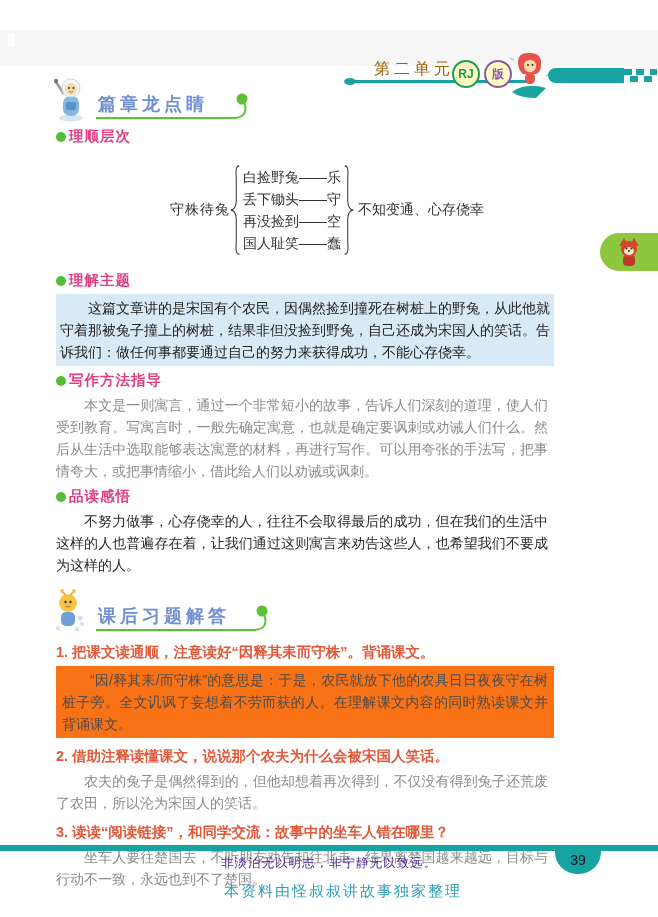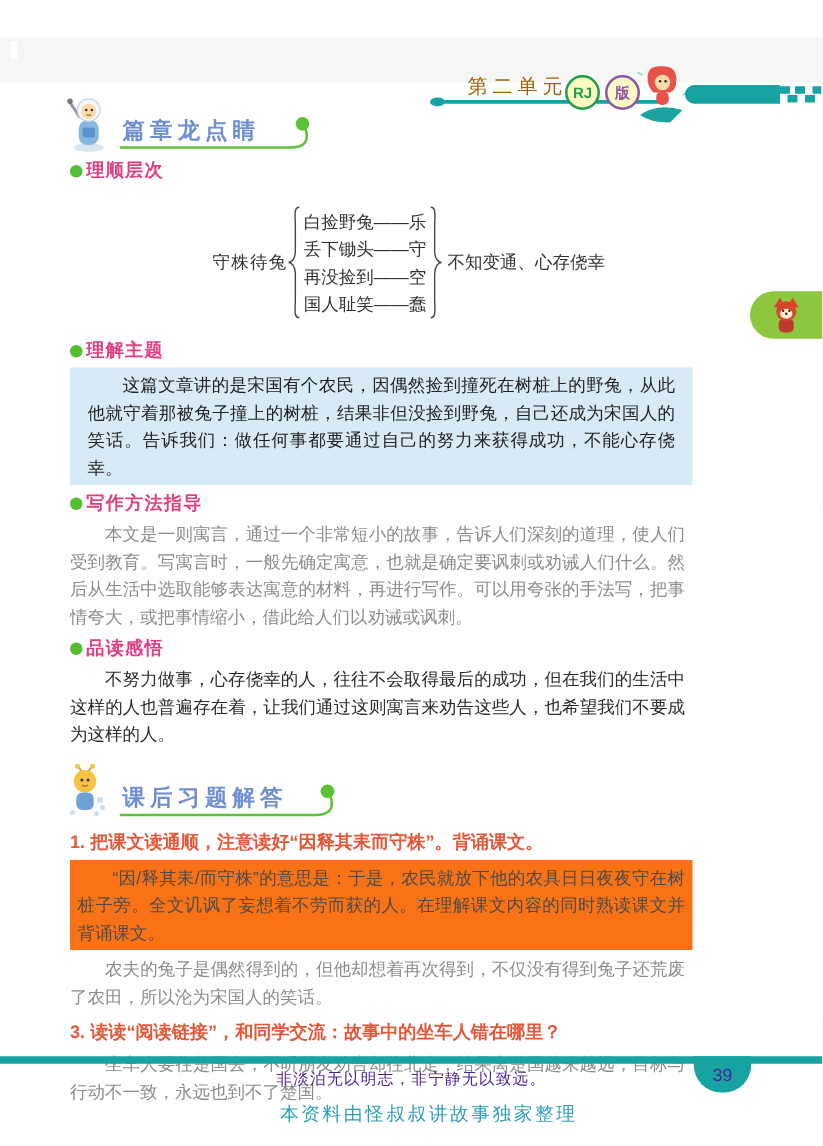--- a/index.html
+++ b/index.html
@@ -21,39 +21,39 @@
   
   .content{position:absolute;top:74px;left:0;width:584px;}
   .fancy-badge{display:flex;align-items:flex-end;margin:0 0 0 50px;height:48px;}
   .fancy-badge .txtwrap{position:relative;margin-left:4px;}
   .fancy-badge .txt{position:relative;z-index:2;font-size:18px;font-weight:bold;color:#6f8fd2;letter-spacing:4px;padding:0 8px 6px 6px;display:inline-block;}
   .fancy-badge svg.arc{position:absolute;left:0;bottom:-2px;z-index:1;}
   .sec-head{display:flex;align-items:center;margin:5px 0 0 56px;}
   .sec-head .dot{width:10px;height:10px;border-radius:50%;background:#55bd33;margin-right:3px;flex:0 0 auto;}
   .sec-head .h{font-size:14.5px;font-weight:bold;color:#e03e82;letter-spacing:1px;}
   .para{margin:4px 36px 0 56px;font-size:14px;line-height:22px;text-indent:2em;text-align:justify;}
-  .para.hl-blue{background:#d9eaf7;padding:3px 14px;margin-right:30px;color:#222;}
+  .para.hl-blue{background:#d9eaf7;padding:3px 4px;margin-right:30px;color:#222;}
   .para.hl-green{background:#f97316;padding:3px 6px;margin-right:30px;color:#4c4c4c;}
   .para.faded{color:#8c8c8c;}
   .para.dark{color:#2b2b2b;}
   
   .outline{display:flex;align-items:center;margin:8px 0 2px 170px;font-size:14px;color:#333;}
   .outline .root{font-weight:normal;letter-spacing:1px;}
   .outline .branches{margin:12px 2px;}
   .outline .branches div{line-height:22px;white-space:nowrap;}
   .brace{width:11px;height:92px;}
   .brace.right{transform:scaleX(-1);}
   .outline .conclusion{margin-left:4px;white-space:nowrap;}
   
   .question{margin:8px 36px 0 56px;font-size:14.5px;font-weight:bold;color:#e2593a;line-height:20px;}
   
   .fox-tab{position:absolute;top:233px;right:0;width:58px;height:38px;background:#8dc63f;border-radius:19px 0 0 19px;display:flex;align-items:center;justify-content:center;}
   
   .footer-bar{position:absolute;top:845px;left:0;width:658px;height:6px;background:#16a3a1;}
-  .page-tab{position:absolute;top:845px;left:555px;width:46px;height:29px;background:#16a3a1;border-radius:0 0 22px 22px;color:#4c1d95;font-size:14px;display:flex;align-items:center;justify-content:center;}
+  .page-tab{position:absolute;top:845px;left:555px;width:46px;height:29px;background:#16a3a1;border-radius:0 0 22px 22px;color:#0f172a;font-size:14px;display:flex;align-items:center;justify-content:center;}
   .footer-quote{position:absolute;top:855px;left:0;width:658px;text-align:center;font-size:12.5px;color:#4c1d95;letter-spacing:1px;}
   .footer-credit{position:absolute;top:882px;left:14px;width:658px;text-align:center;font-size:15px;color:#2e9fb5;letter-spacing:2px;}
 </style>
 </head>
 <body>
 
 <div class="page">
 
   <div class="scanband"></div>
   <div class="scan-notch"></div>
@@ -186,20 +186,21 @@
         <svg class="arc" width="190" height="32" viewBox="0 0 190 32">
           <path d="M4 26 H160 Q178 26 172 10" stroke="#5bc236" fill="none" stroke-width="2"></path>
           <circle cx="170" cy="7" r="5.5" fill="#5bc236"></circle>
         </svg>
       </span>
     </div>
 
     <div class="question">1. 把课文读通顺，注意读好“因释其耒而守株”。背诵课文。</div>
     <p class="para hl-green">“因/释其耒/而守株”的意思是：于是，农民就放下他的农具日日夜夜守在树桩子旁。全文讥讽了妄想着不劳而获的人。在理解课文内容的同时熟读课文并背诵课文。</p>
 
+    <div class="question">2. 借助注释读懂课文，说说那个农夫为什么会被宋国人笑话。</div>
     <p class="para faded">农夫的兔子是偶然得到的，但他却想着再次得到，不仅没有得到兔子还荒废了农田，所以沦为宋国人的笑话。</p>
 
     <div class="question">3. 读读“阅读链接”，和同学交流：故事中的坐车人错在哪里？</div>
     <p class="para faded">坐车人要往楚国去，不听朋友劝告却往北走，结果离楚国越来越远，目标与行动不一致，永远也到不了楚国。</p>
 
   </div>
 
   <div class="footer-bar"></div>
   <div class="page-tab">39</div>
   <div class="footer-quote">非淡泊无以明志，非宁静无以致远。</div>

